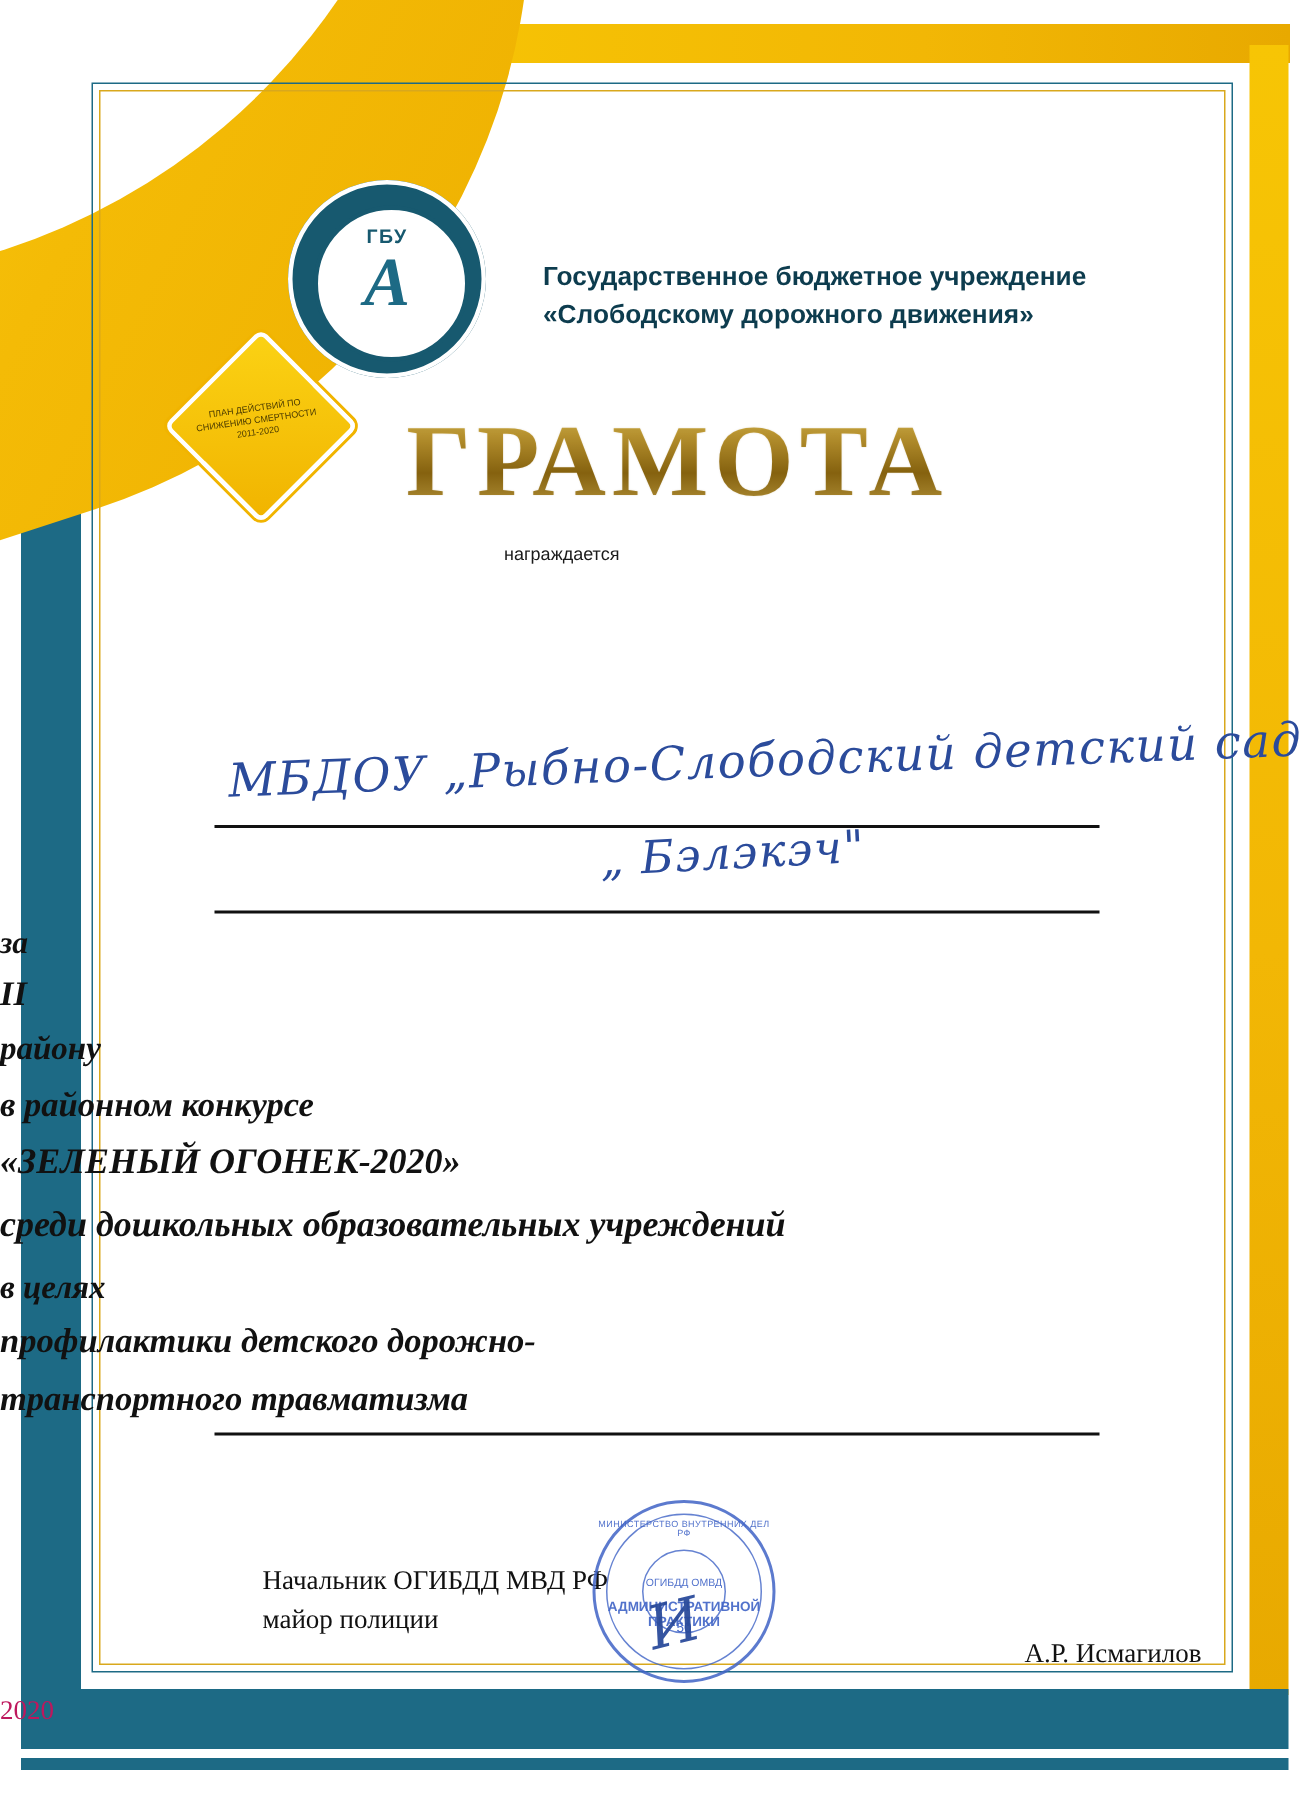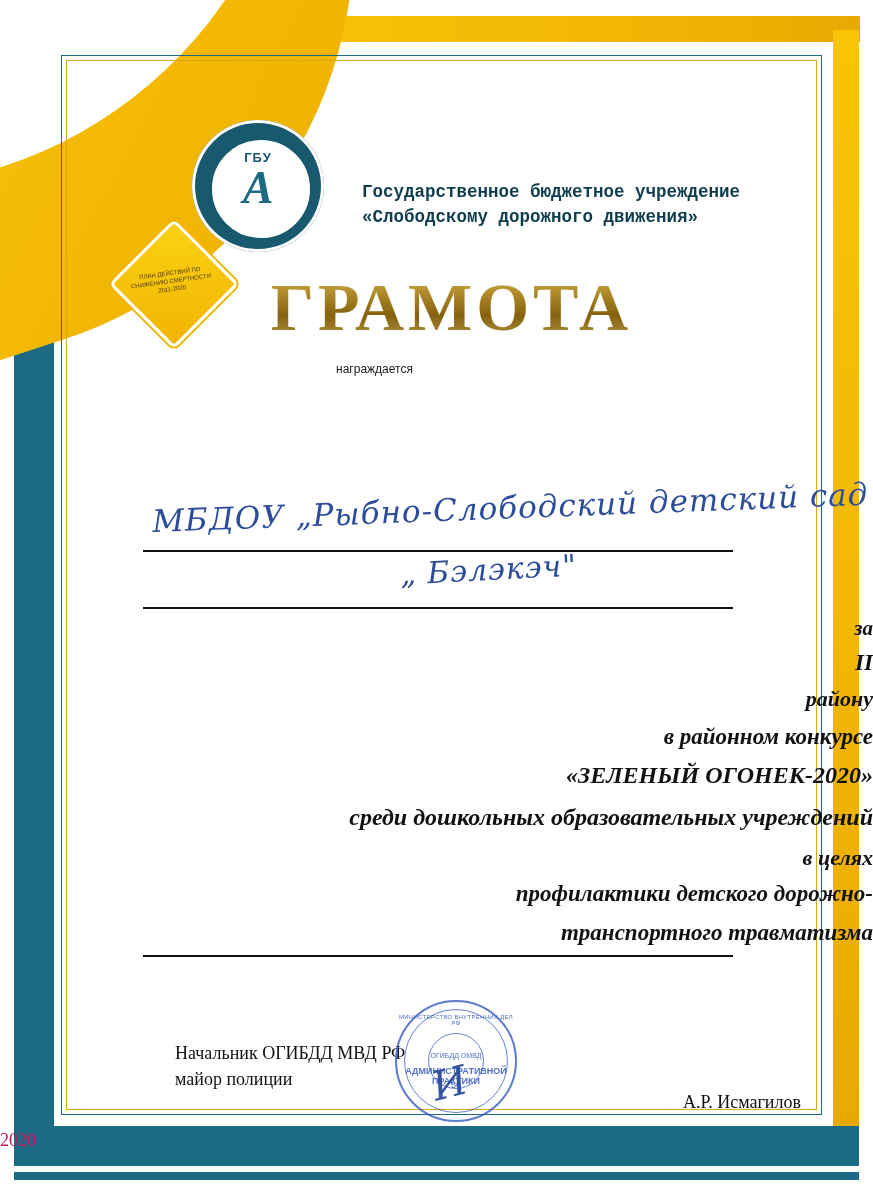--- a/index.html
+++ b/index.html
@@ -198,23 +198,23 @@
     font-size: 6px;
     color: #4a3a00;
     line-height: 8px;
     transform: rotate(-8deg);
   }
 
   
   .org-title {
     position: absolute;
     left: 362px;
-    top: 180px;
+    top: 172px;
     width: 430px;
-    font-family: Liberation Mono, monospace;
+    font-family: Liberation Sans, sans-serif;
     font-size: 17.5px;
     font-weight: bold;
     color: #0d3c4e;
     line-height: 25px;
   }
   .org-title .l2 { display: block; }
 
   .gramota {
     position: absolute;
     left: 15px;
@@ -275,21 +275,21 @@
     height: 2px;
     background: #111111;
   }
   .rule-1 { left: 143px; top: 550px; width: 590px; }
   .rule-2 { left: 143px; top: 607px; width: 590px; }
 
   
   .body-line {
     position: absolute;
     width: 873px;
-    text-align: right;
+    text-align: left;
     font-family: "Liberation Serif", serif;
     font-weight: bold;
     font-style: italic;
     color: #111111;
   }
   .ln-za      { left: 0; top: 616px; font-size: 21px; }
   .ln-place-n { left: 0; top: 650px; font-size: 23px; }
   .ln-mesto   { left: 0; top: 686px; font-size: 22px; }
   .ln-contest { left: 0; top: 724px; font-size: 23px; }
   .ln-name    { left: 0; top: 762px; font-size: 24px; }

